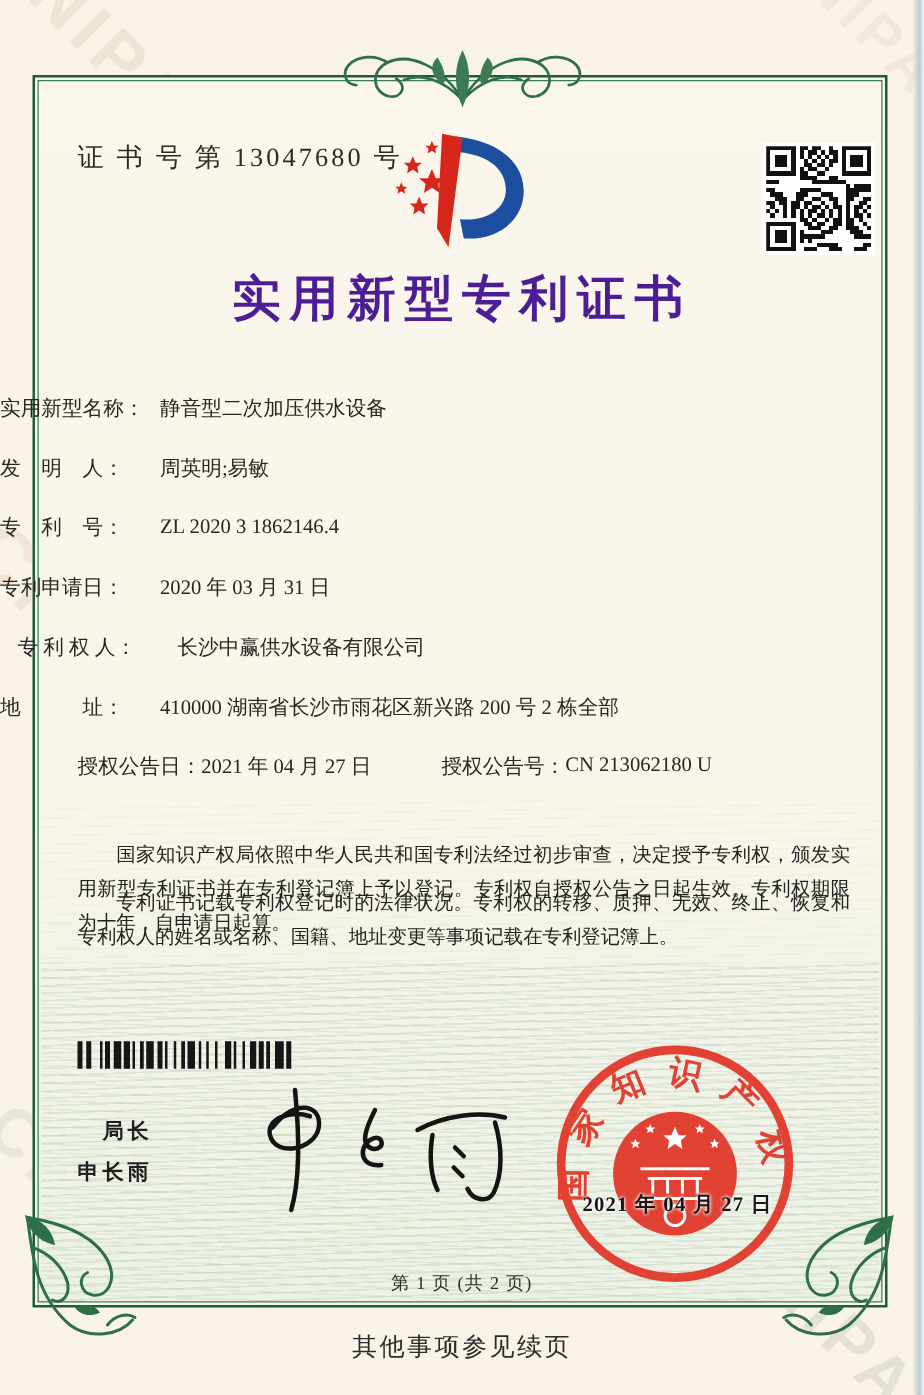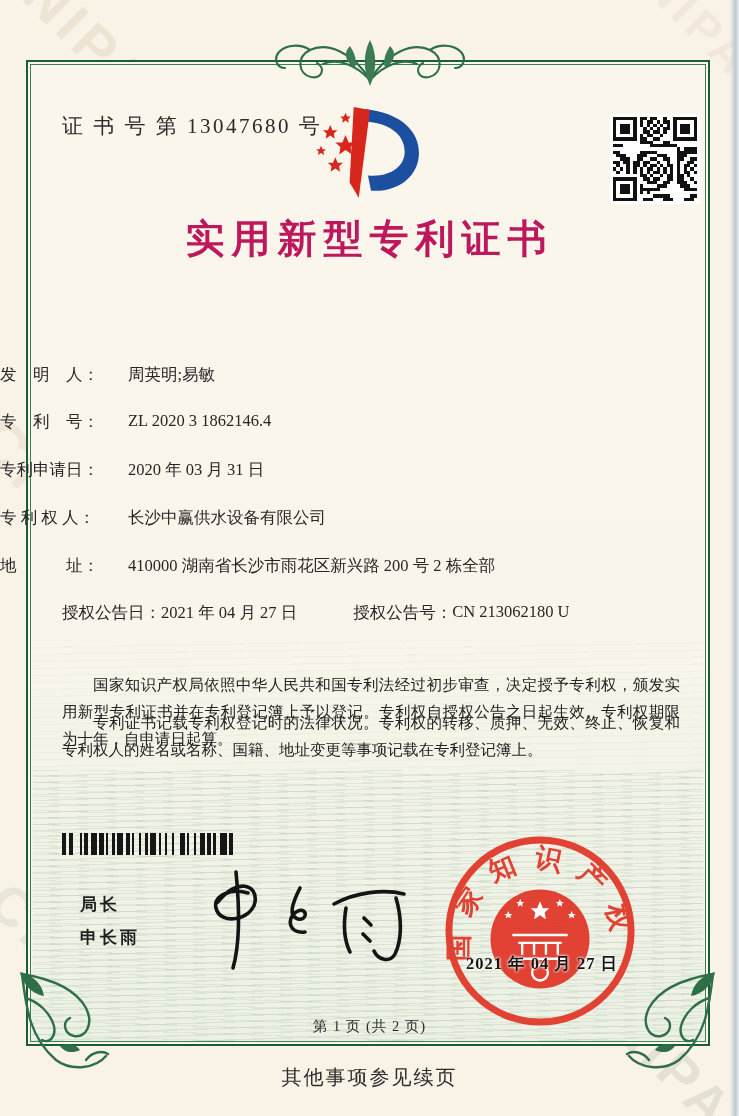--- a/index.html
+++ b/index.html
@@ -33,34 +33,34 @@
   .wm4{left:560px;top:1020px;font-size:54px;color:rgba(150,160,140,.20);}
   .wm5{left:-30px;top:930px;font-size:54px;color:rgba(150,160,140,.16);}
   .wm6{left:600px;top:-18px;font-size:46px;color:rgba(196,164,130,.12);}
   
   .cert-no{position:absolute;left:62px;top:112px;font-size:21px;color:#2a2a2a;
       letter-spacing:2.5px;}
   .logo{position:absolute;left:300px;top:104px;width:140px;height:102px;}
   .qr{position:absolute;left:610px;top:114px;width:90px;height:90px;background:#fff;
       padding:3px;box-sizing:border-box;}
   .title{position:absolute;left:0;top:212px;width:739px;margin:0;text-align:center;
-      font-size:39px;font-weight:bold;color:#be185d;letter-spacing:7px;}
+      font-size:39px;font-weight:bold;color:#4c1d95;letter-spacing:7px;}
   .row{position:absolute;display:flex;font-size:16.5px;color:#262626;white-space:nowrap;}
   .row .lab{min-width:128px;}
-  .r0{top:316px;} .r1{top:364px;} .r2{top:411px;} .r3{top:459px;} .r4{top:507px;} .r5{top:555px;}
+  .r0{top:316px;} .r1{top:364px;} .r2{top:411px;} .r3{top:459px;} .r4{top:507px;padding-left:14px;} .r5{top:555px;}
   .grant{position:absolute;left:62px;top:602px;display:flex;font-size:16.5px;color:#262626;
       white-space:nowrap;}
   .grant .gap{width:56px;}
   .para{position:absolute;left:62px;width:618px;margin:0;font-size:15.5px;line-height:1.74;
       color:#222;text-indent:2em;text-align:justify;}
   .p1{top:644px;margin-top:28px;} .p2{top:710px;}
   .barcode{position:absolute;left:62px;top:833px;width:230px;height:22px;display:flex;}
   .barcode span{display:block;height:100%;}
-  .officer{position:absolute;left:80px;top:896px;font-family:"Liberation Sans",sans-serif;
-      font-size:17px;color:#1f1f1f;font-weight:600;line-height:1.0;}
+  .officer{position:absolute;left:62px;top:896px;font-family:"Liberation Sans",sans-serif;
+      font-size:17px;color:#1f1f1f;font-weight:600;line-height:1.0;text-align:right;}
   .officer div{margin-bottom:16px;letter-spacing:3px;}
   .sig{position:absolute;left:188px;top:862px;width:235px;height:115px;}
   .seal{position:absolute;left:441px;top:832px;width:198px;height:198px;}
   .seal-date{position:absolute;left:448px;top:953px;width:188px;text-align:center;
       font-size:16.5px;font-weight:600;color:#161616;letter-spacing:1px;white-space:nowrap;
       text-shadow:0 0 3px #fff,0 0 3px #fff;}
   .page-info{position:absolute;left:0;top:1017px;width:739px;text-align:center;
       font-size:14.5px;color:#2c2c2c;letter-spacing:1px;}
   .footer-note{position:absolute;left:0;top:1064px;width:739px;text-align:center;
       font-size:20px;color:#2b2b2b;letter-spacing:2px;}
@@ -456,20 +456,24 @@
         <rect x="16" y="24" width="1" height="1" fill="#111"></rect>
         <rect x="17" y="24" width="1" height="1" fill="#111"></rect>
         <rect x="21" y="24" width="1" height="1" fill="#111"></rect>
         <rect x="22" y="24" width="1" height="1" fill="#111"></rect>
         <rect x="23" y="24" width="1" height="1" fill="#111"></rect>
       </svg>
   </div>
 
   <h1 class="title">实用新型专利证书</h1>
 
+  <div class="row r0">
+    <span class="lab">实用新型名称：</span>
+    <span class="val">静音型二次加压供水设备</span>
+  </div>
   <div class="row r1">
     <span class="lab">发　明　人：</span>
     <span class="val">周英明;易敏</span>
   </div>
   <div class="row r2">
     <span class="lab">专　利　号：</span>
     <span class="val">ZL 2020 3 1862146.4</span>
   </div>
   <div class="row r3">
     <span class="lab">专利申请日：</span>

